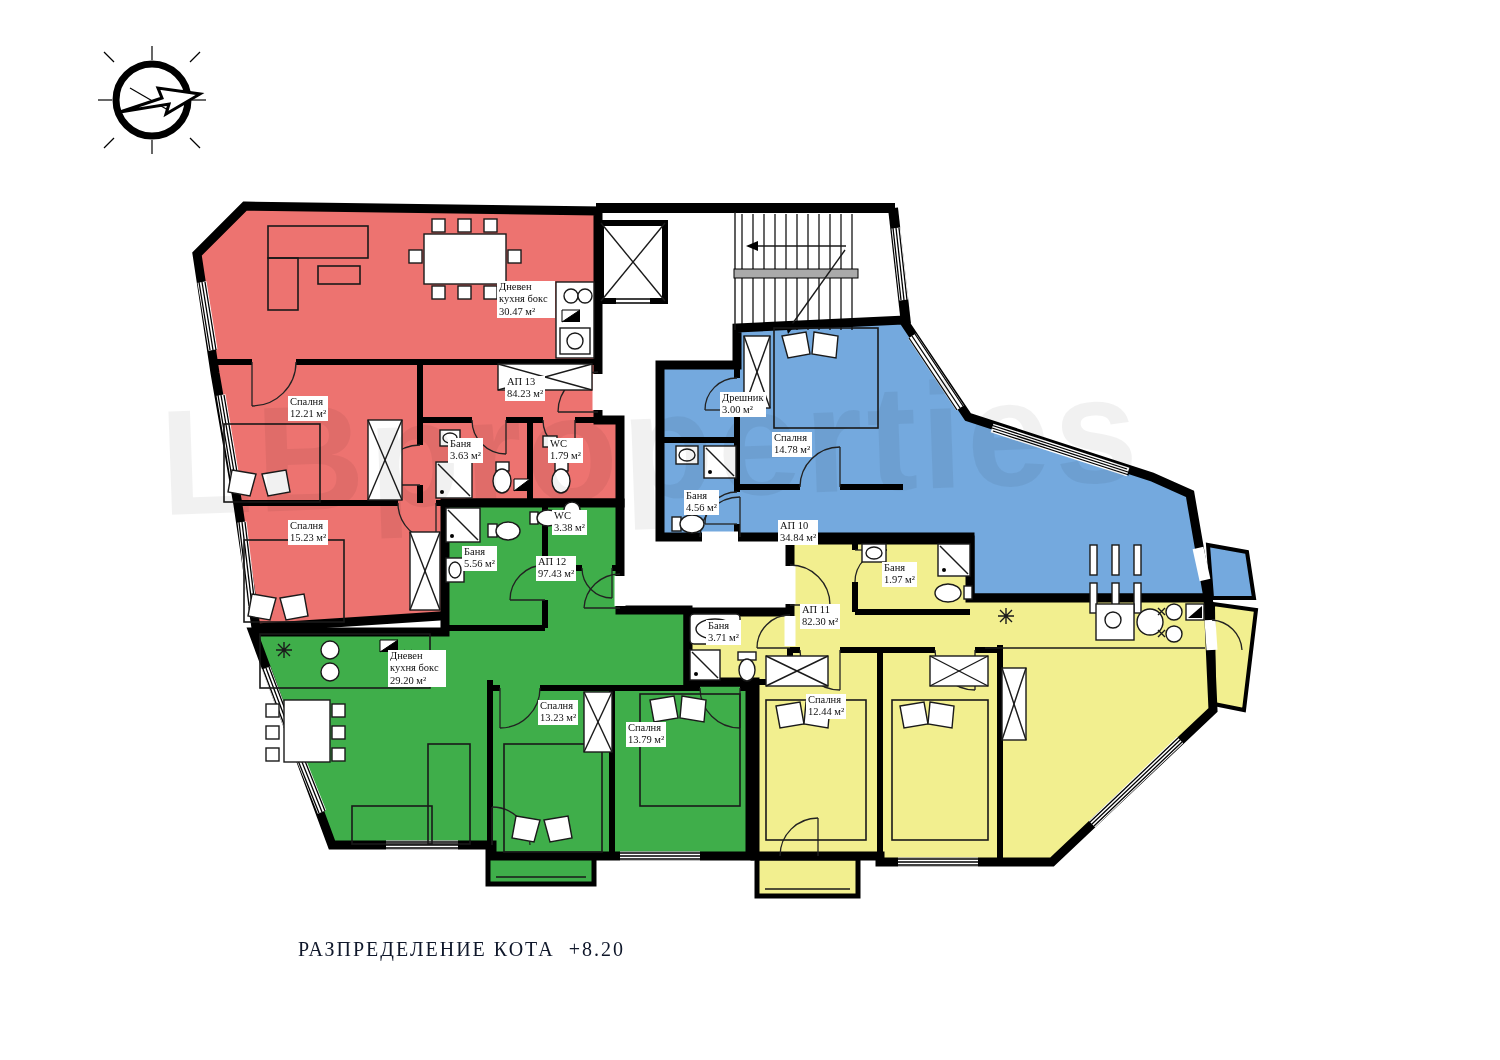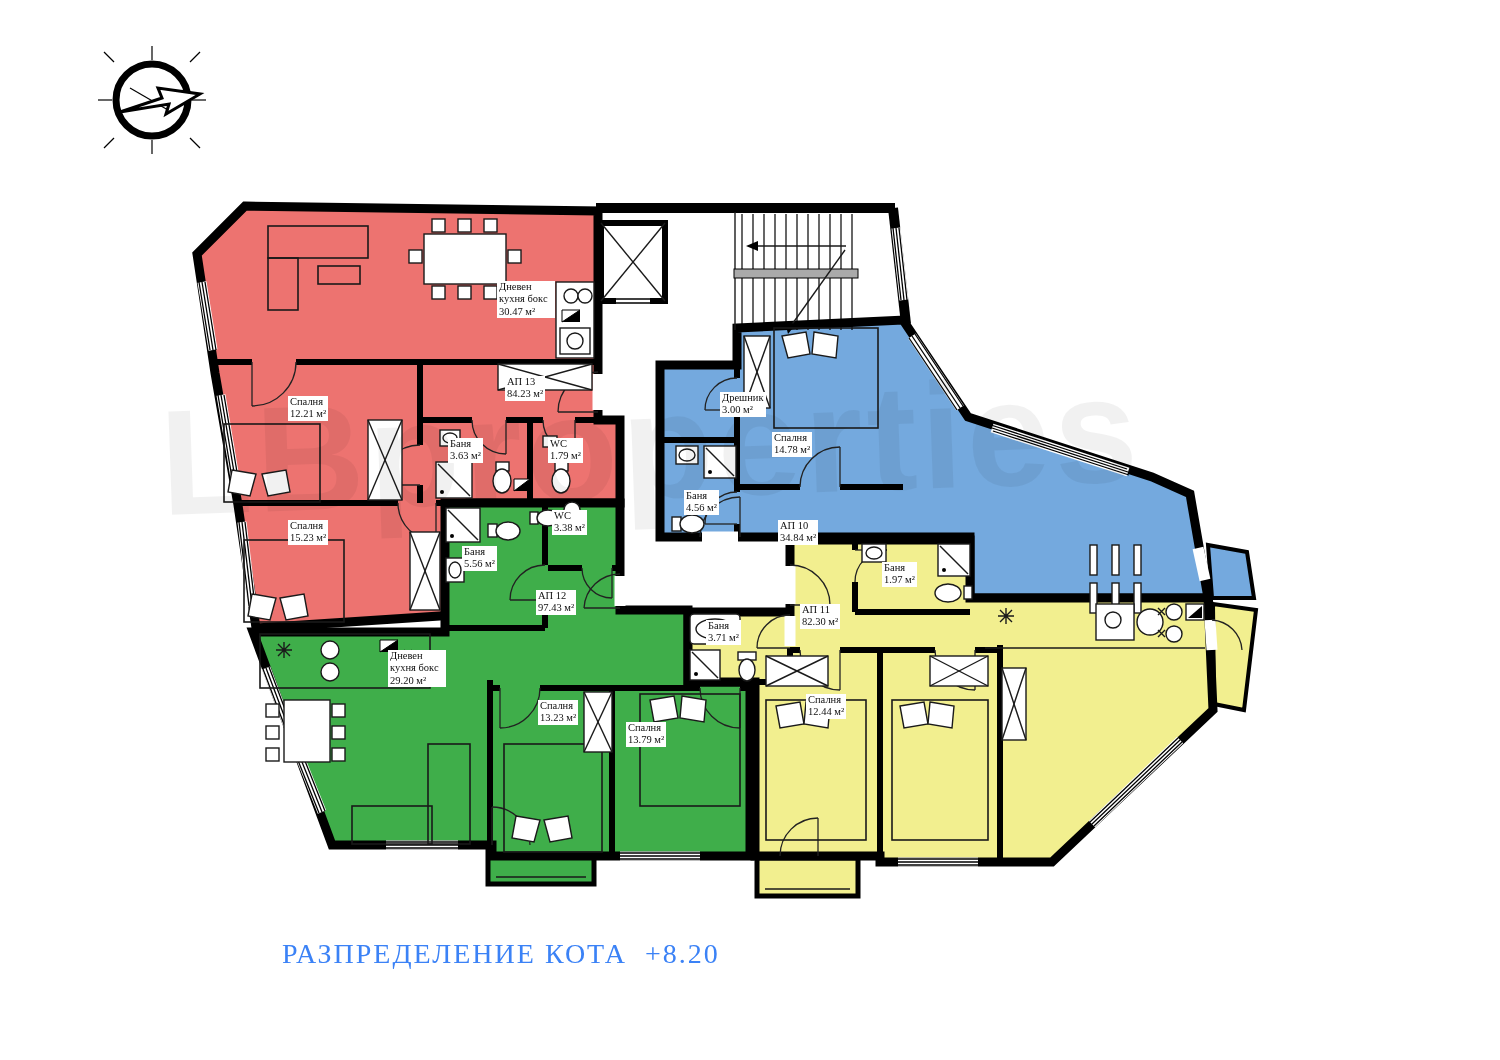--- a/index.html
+++ b/index.html
@@ -16,21 +16,21 @@
   .furnw{stroke:#1a1a1a;stroke-width:1.4;fill:#fff;}
   .door{stroke:#222;stroke-width:1.3;fill:none;}
   .gap{stroke:#fff;stroke-width:11;fill:none;}
   .winw{stroke:#fff;stroke-width:9;fill:none;}
   .winl{stroke:#000;stroke-width:1.3;fill:none;}
   .lbl{position:absolute;background:#fff;padding:0 2px;font-size:10.5px;
        line-height:1.18;color:#111;}
   .lbl .nm,.lbl .ar{display:block;}
   .w56{width:54px;}
   .nw{white-space:nowrap;}
-  #title{position:absolute;left:282px;top:938px;font-size:28px;color:#3b82f6;
+  #title{position:absolute;left:298px;top:938px;font-size:20px;color:#0f172a;
          letter-spacing:2px;white-space:pre;}
   #wm{position:absolute;left:160px;top:360px;font-family:"Liberation Sans",sans-serif;
       font-weight:bold;font-size:150px;letter-spacing:4px;color:#000;opacity:0.05;
       transform:rotate(-2deg);pointer-events:none;white-space:nowrap;}
 </style>
 </head>
 <body>
 
 <div id="stage">
 
@@ -483,21 +483,21 @@
     </div>
 
   <div class="lbl nw" style="left:552px;top:510px">
     <span class="nm">WC</span>
       <span class="ar">3.38 м²</span>
     </div>
   <div class="lbl nw" style="left:462px;top:546px">
     <span class="nm">Баня</span>
       <span class="ar">5.56 м²</span>
     </div>
-  <div class="lbl nw" style="left:536px;top:590px">
+  <div class="lbl nw" style="left:536px;top:556px">
     <span class="nm">АП 12</span>
       <span class="ar">97.43 м²</span>
     </div>
   <div class="lbl w56" style="left:388px;top:650px">
     <span class="nm">Дневен кухня бокс</span>
       <span class="ar">29.20 м²</span>
     </div>
   <div class="lbl nw" style="left:538px;top:700px">
     <span class="nm">Спалня</span>
       <span class="ar">13.23 м²</span>

